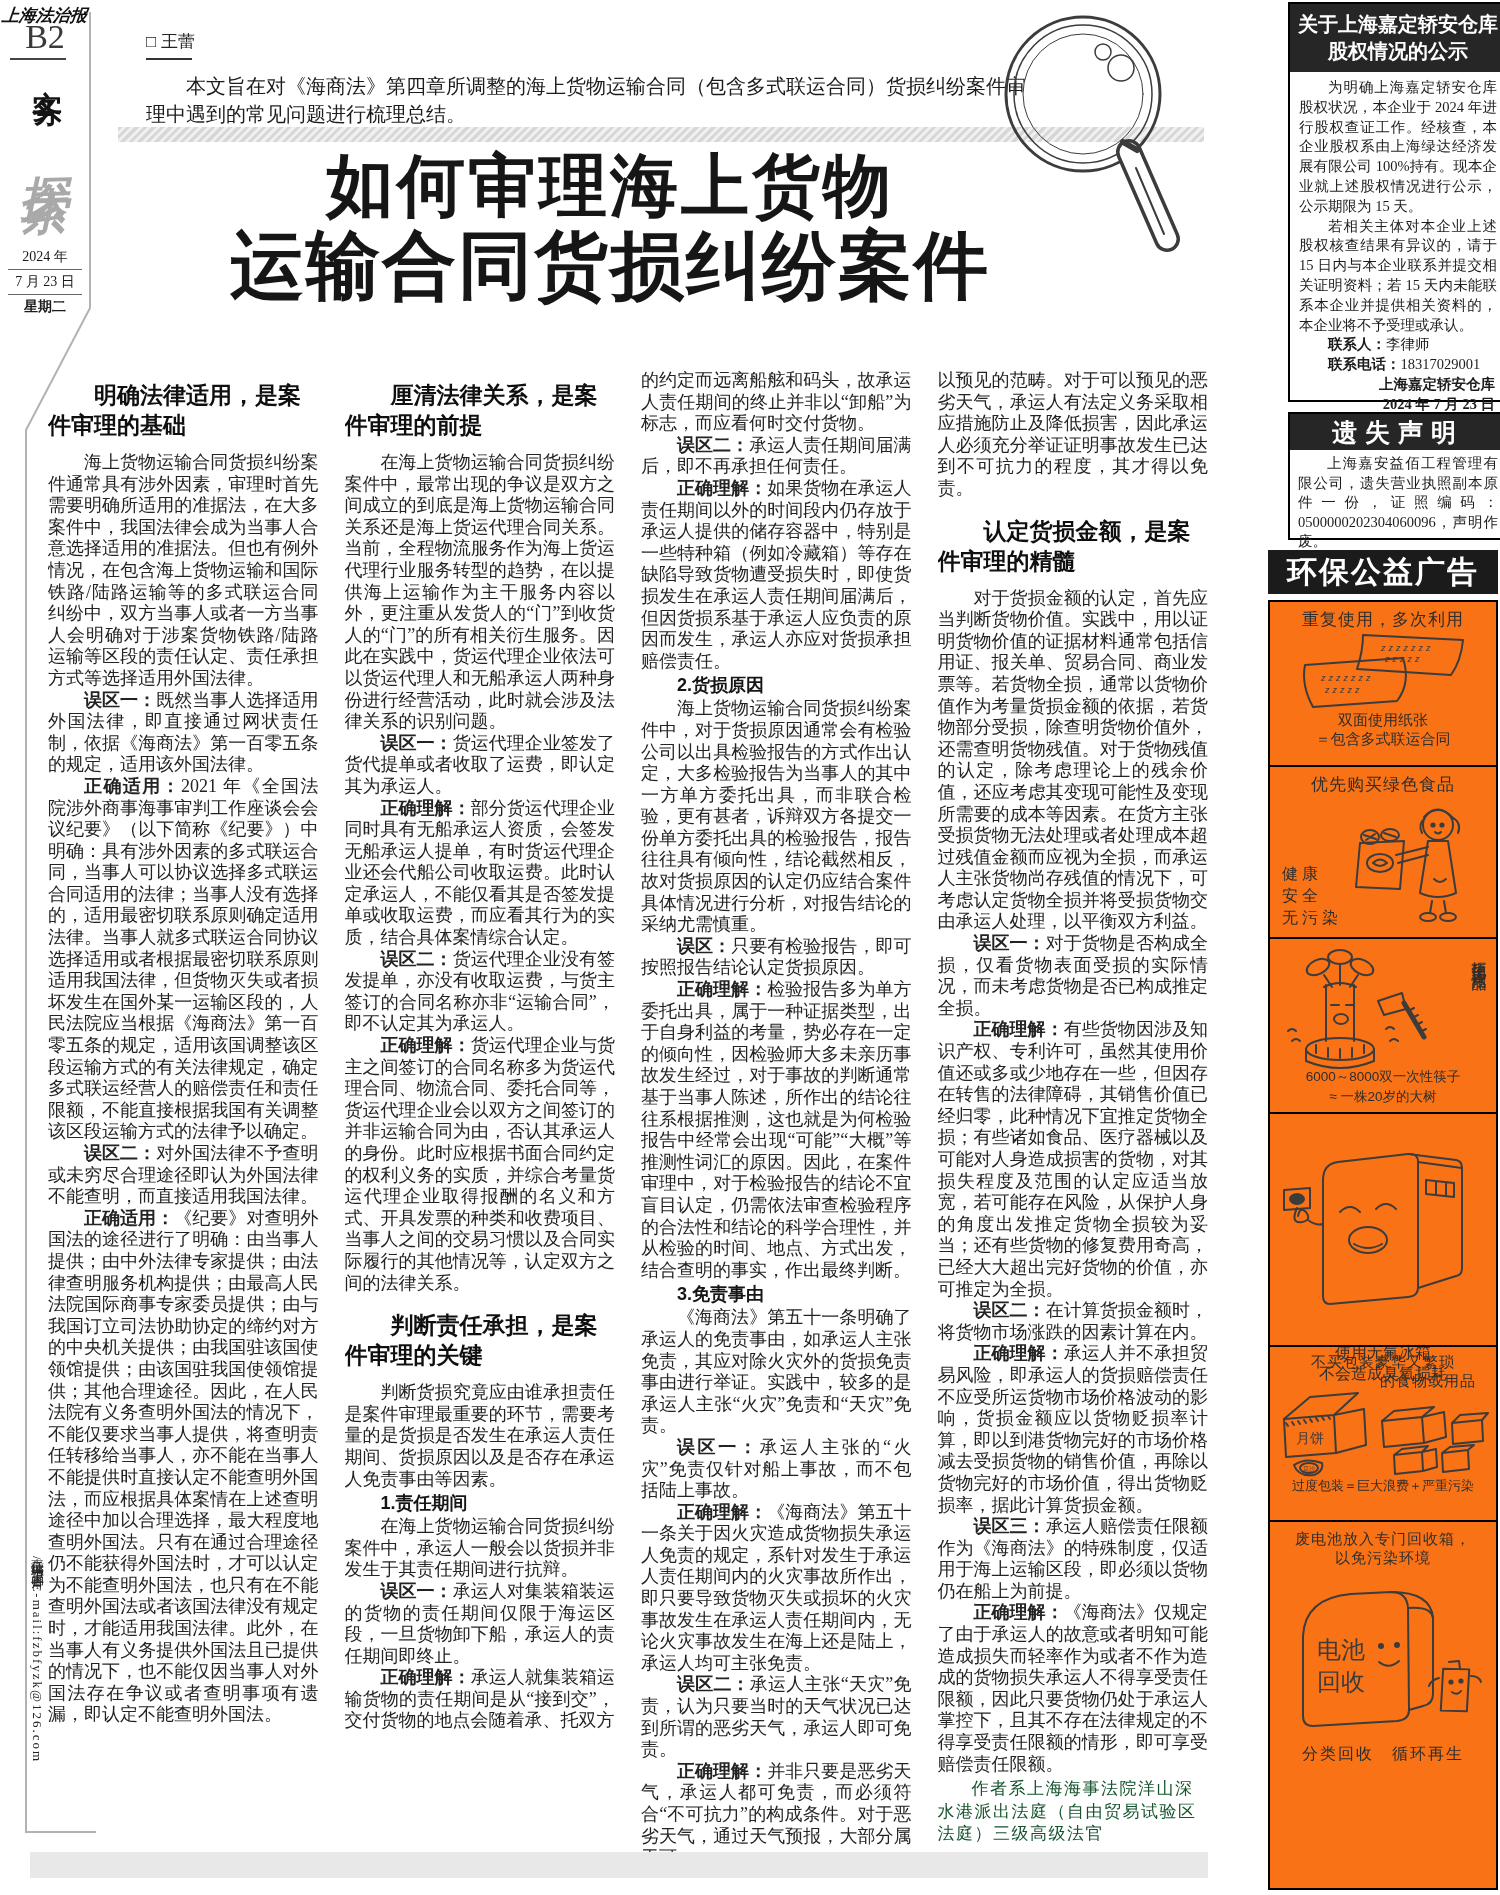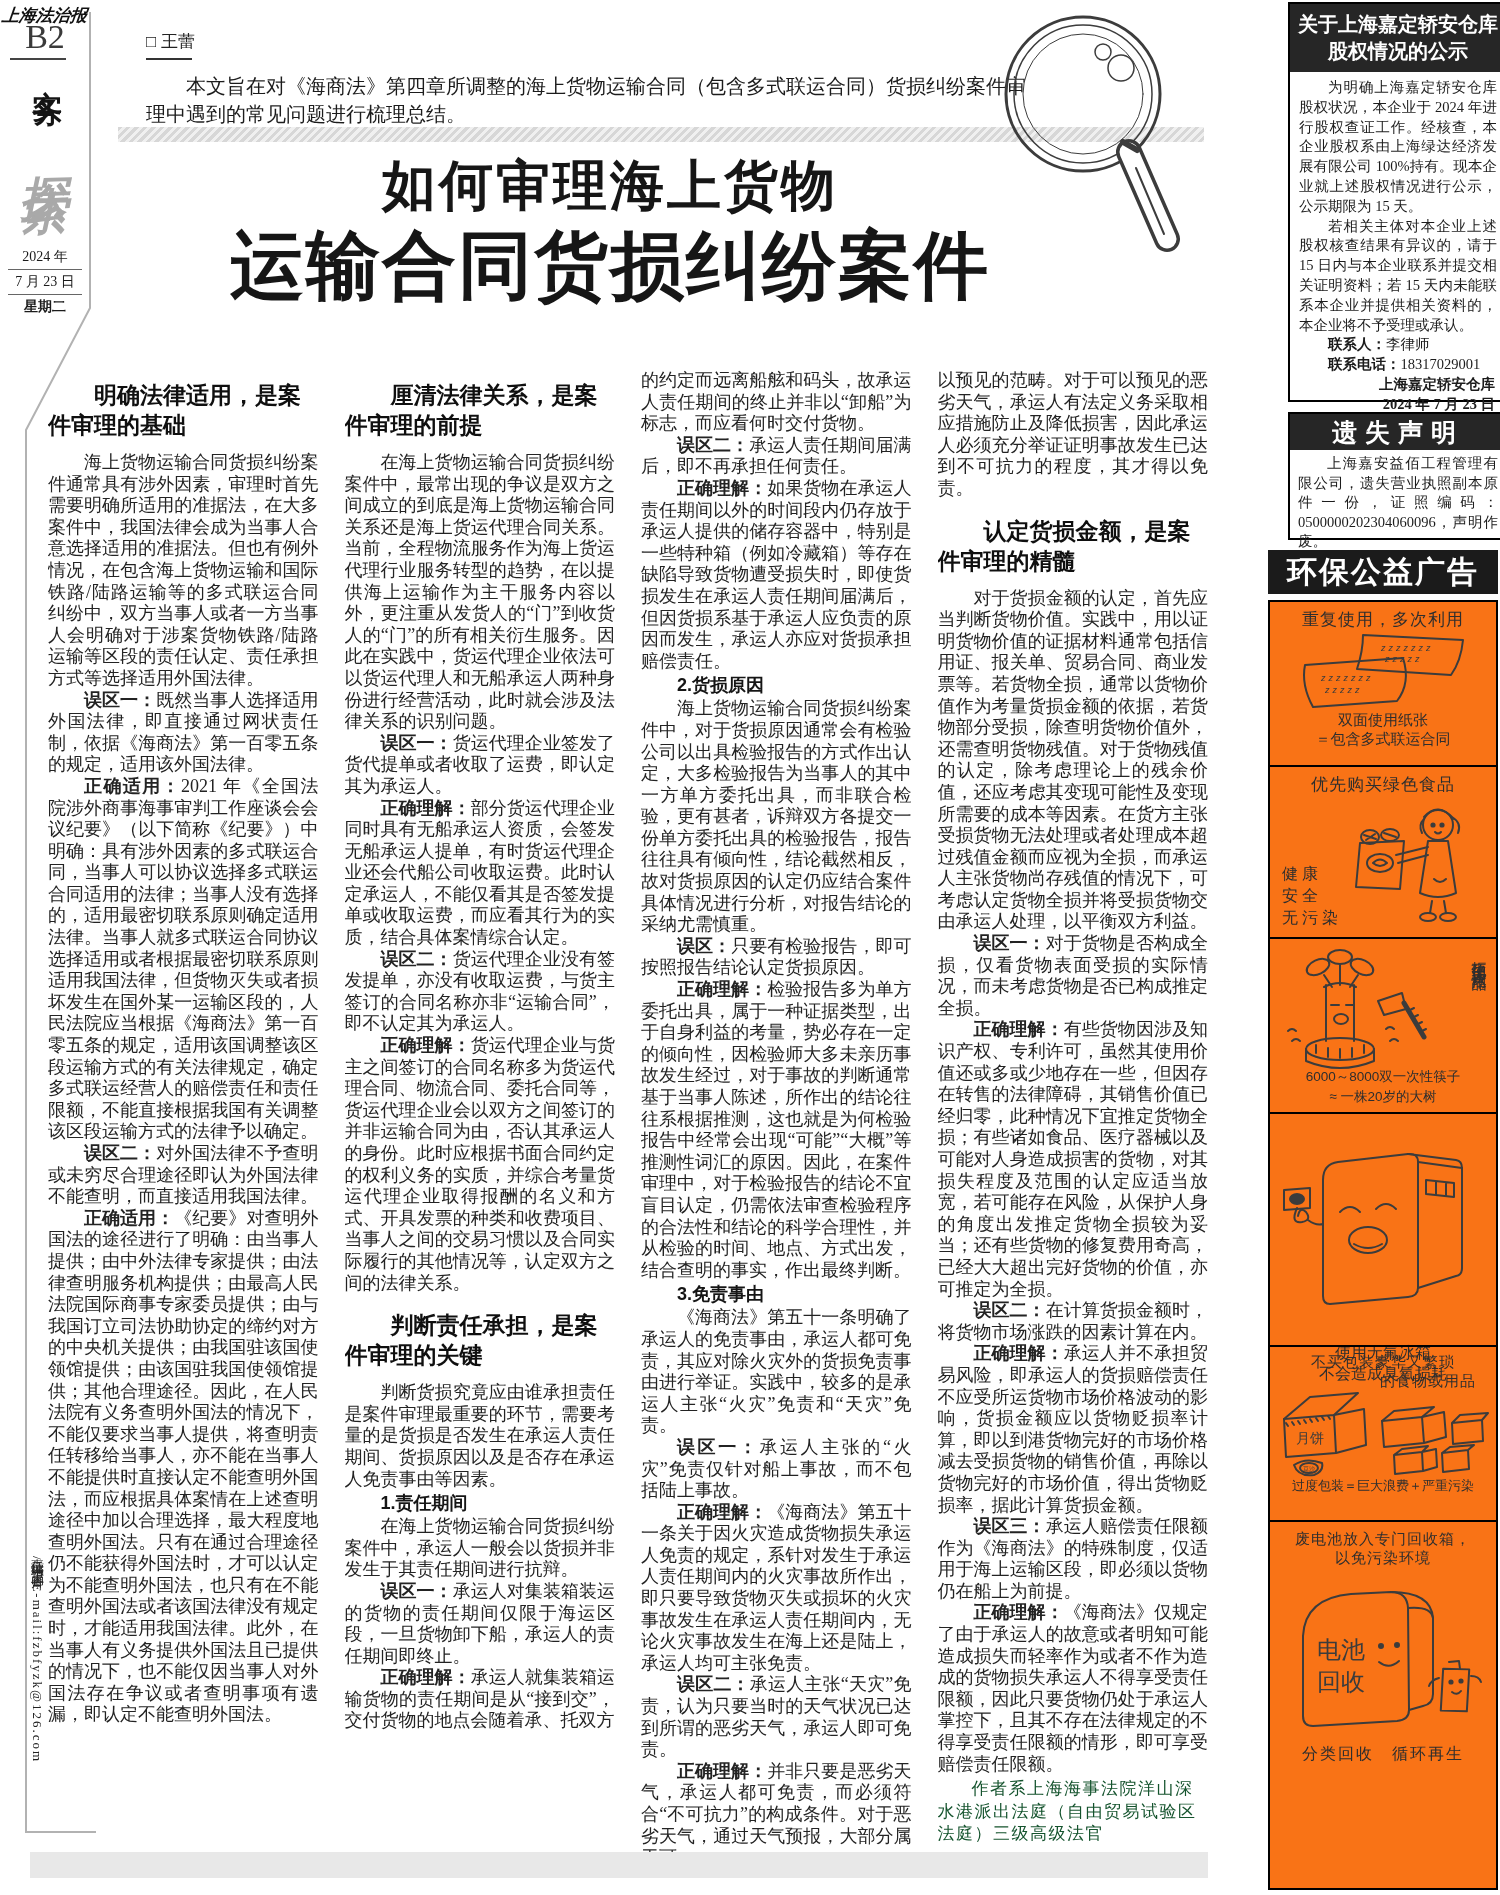--- a/index.html
+++ b/index.html
@@ -31,21 +31,21 @@
   .byline { position:absolute; left:146px; top:30px; font-family:"Liberation Sans",sans-serif;
             font-size:17px; color:#222; }
   .byline-rule { position:absolute; left:146px; top:58px; width:46px; height:2px; background:#333; }
   .intro { position:absolute; left:146px; top:72px; width:890px; font-family:"Liberation Sans",sans-serif;
            font-size:20px; line-height:1.42; text-indent:2em; color:#1c1c1c; }
   .hatch { position:absolute; left:118px; top:127px; width:1086px; height:15px;
            background:repeating-linear-gradient(135deg,#d7d7d7 0 3px,#f0f0f0 3px 6px); }
   .magnifier { position:absolute; left:995px; top:6px; }
   .headline { position:absolute; left:110px; top:146px; width:1000px; text-align:center;
               font-family:"Liberation Serif",serif; font-weight:900; color:#161616; }
-  .headline .l1 { font-size:54px; line-height:80px; letter-spacing:3px;text-align:center; }
+  .headline .l1 { font-size:68px; line-height:80px; letter-spacing:3px;text-align:center; }
   .headline .l2 { font-size:74px; line-height:80px; letter-spacing:2px; }
 
   
   #columns { position:absolute; left:48px; top:370px; width:1160px; height:1482px;
              display:flex; gap:26px; overflow:hidden; }
   .col { flex:1; overflow:hidden; }
   .para { font-family:"Liberation Serif",serif; font-size:18px; line-height:21.6px;
           text-align:justify; text-indent:2em; color:#232323; }
   .para.cont { text-indent:0; }
   .para b { font-family:"Liberation Sans",sans-serif; font-weight:700; }
@@ -161,21 +161,21 @@
       </div>
       <div class="col">
         <p class="para cont">的约定而远离船舷和码头，故承运人责任期间的终止并非以“卸船”为标志，而应看何时交付货物。</p>
         <p class="para"><b>误区二：</b>承运人责任期间届满后，即不再承担任何责任。</p>
         <p class="para"><b>正确理解：</b>如果货物在承运人责任期间以外的时间段内仍存放于承运人提供的储存容器中，特别是一些特种箱（例如冷藏箱）等存在缺陷导致货物遭受损失时，即使货损发生在承运人责任期间届满后，但因货损系基于承运人应负责的原因而发生，承运人亦应对货损承担赔偿责任。</p>
         <div class="subhead">2.货损原因</div>
         <p class="para">海上货物运输合同货损纠纷案件中，对于货损原因通常会有检验公司以出具检验报告的方式作出认定，大多检验报告为当事人的其中一方单方委托出具，而非联合检验，更有甚者，诉辩双方各提交一份单方委托出具的检验报告，报告往往具有倾向性，结论截然相反，故对货损原因的认定仍应结合案件具体情况进行分析，对报告结论的采纳尤需慎重。</p>
         <p class="para"><b>误区：</b>只要有检验报告，即可按照报告结论认定货损原因。</p>
         <p class="para"><b>正确理解：</b>检验报告多为单方委托出具，属于一种证据类型，出于自身利益的考量，势必存在一定的倾向性，因检验师大多未亲历事故发生经过，对于事故的判断通常基于当事人陈述，所作出的结论往往系根据推测，这也就是为何检验报告中经常会出现“可能”“大概”等推测性词汇的原因。因此，在案件审理中，对于检验报告的结论不宜盲目认定，仍需依法审查检验程序的合法性和结论的科学合理性，并从检验的时间、地点、方式出发，结合查明的事实，作出最终判断。</p>
         <div class="subhead">3.免责事由</div>
-        <p class="para">《海商法》第五十一条明确了承运人的免责事由，承运人都可免责，其应对除火灾外的货损免责事由进行举证。实践中，较多的是承运人主张“火灾”免责和“天灾”免责。</p>
+        <p class="para">《海商法》第五十一条明确了承运人的免责事由，如承运人主张免责，其应对除火灾外的货损免责事由进行举证。实践中，较多的是承运人主张“火灾”免责和“天灾”免责。</p>
         <p class="para"><b>误区一：</b>承运人主张的“火灾”免责仅针对船上事故，而不包括陆上事故。</p>
         <p class="para"><b>正确理解：</b>《海商法》第五十一条关于因火灾造成货物损失承运人免责的规定，系针对发生于承运人责任期间内的火灾事故所作出，即只要导致货物灭失或损坏的火灾事故发生在承运人责任期间内，无论火灾事故发生在海上还是陆上，承运人均可主张免责。</p>
         <p class="para"><b>误区二：</b>承运人主张“天灾”免责，认为只要当时的天气状况已达到所谓的恶劣天气，承运人即可免责。</p>
         <p class="para"><b>正确理解：</b>并非只要是恶劣天气，承运人都可免责，而必须符合“不可抗力”的构成条件。对于恶劣天气，通过天气预报，大部分属于可</p>
       </div>
       <div class="col">
         <p class="para cont">以预见的范畴。对于可以预见的恶劣天气，承运人有法定义务采取相应措施防止及降低损害，因此承运人必须充分举证证明事故发生已达到不可抗力的程度，其才得以免责。</p>
         <div class="colhead">认定货损金额，是案件审理的精髓</div>
         <p class="para">对于货损金额的认定，首先应当判断货物价值。实践中，用以证明货物价值的证据材料通常包括信用证、报关单、贸易合同、商业发票等。若货物全损，通常以货物价值作为考量货损金额的依据，若货物部分受损，除查明货物价值外，还需查明货物残值。对于货物残值的认定，除考虑理论上的残余价值，还应考虑其变现可能性及变现所需要的成本等因素。在货方主张受损货物无法处理或者处理成本超过残值金额而应视为全损，而承运人主张货物尚存残值的情况下，可考虑认定货物全损并将受损货物交由承运人处理，以平衡双方利益。</p>
         <p class="para"><b>误区一：</b>对于货物是否构成全损，仅看货物表面受损的实际情况，而未考虑货物是否已构成推定全损。</p>

